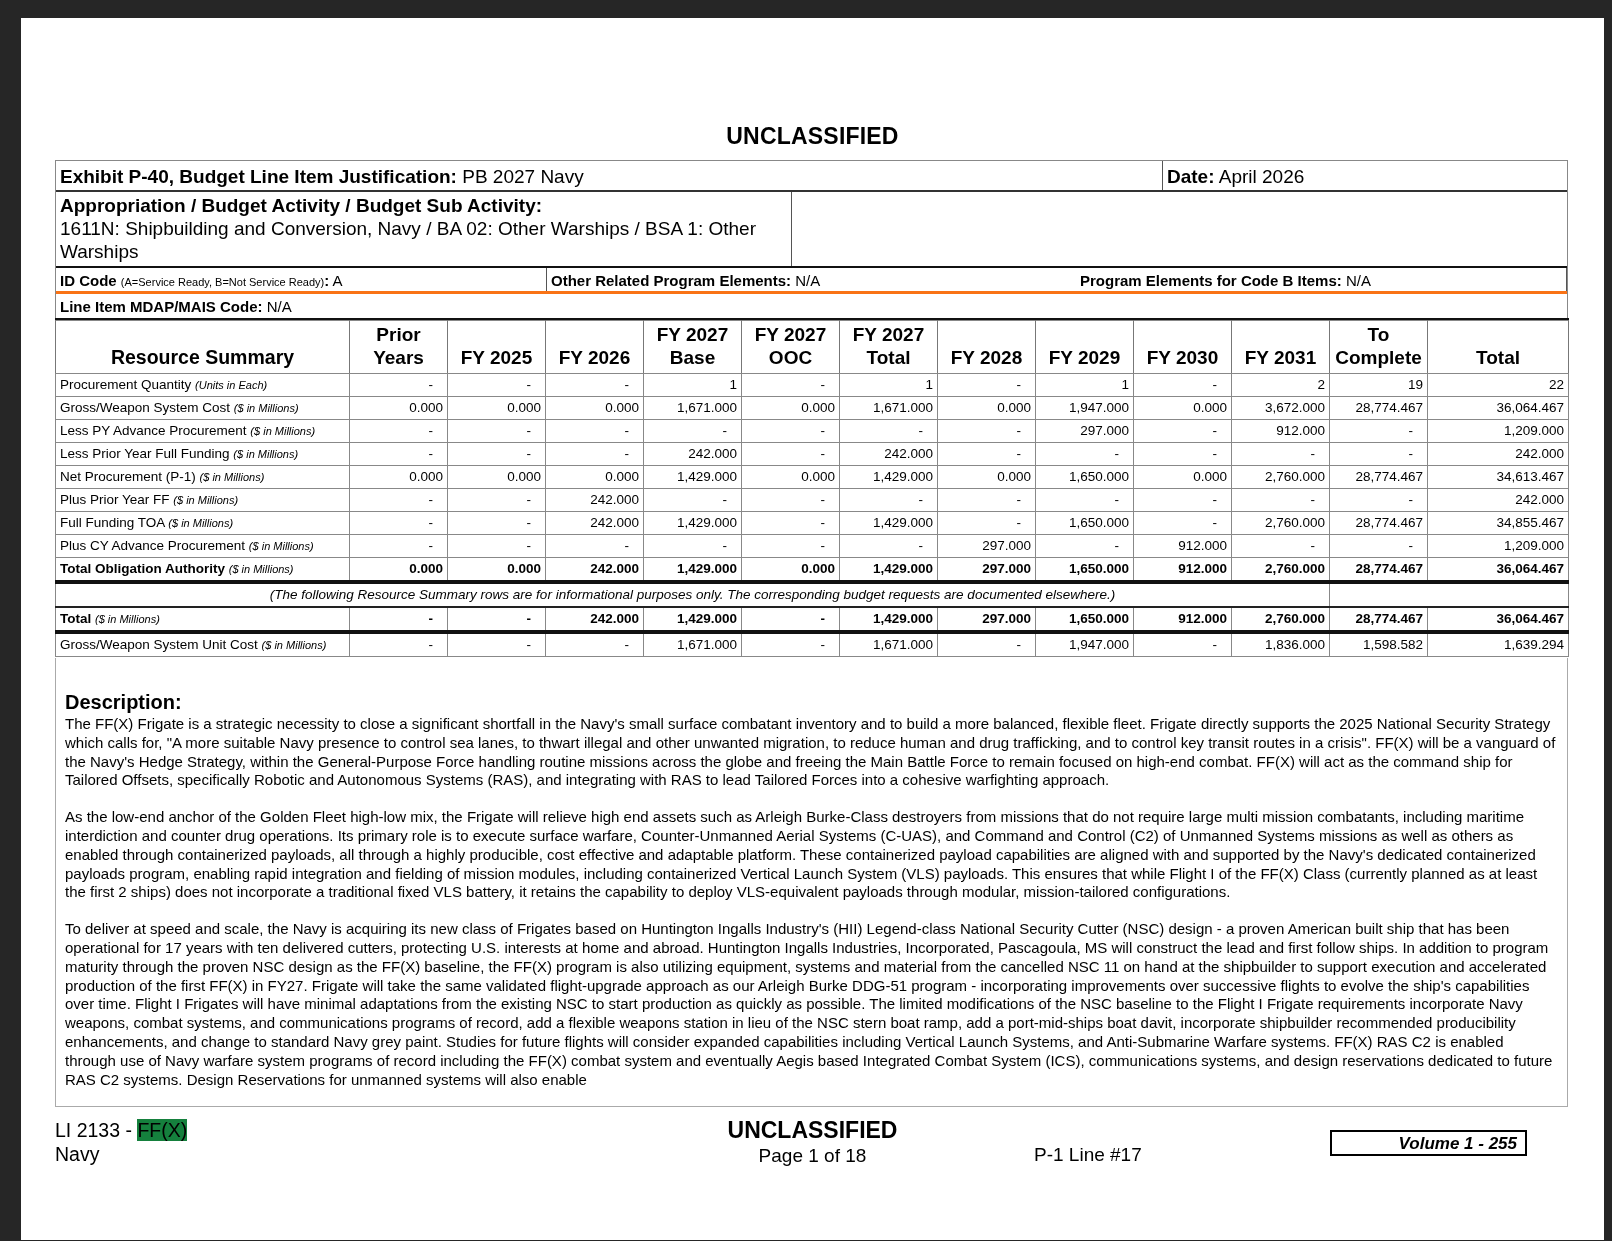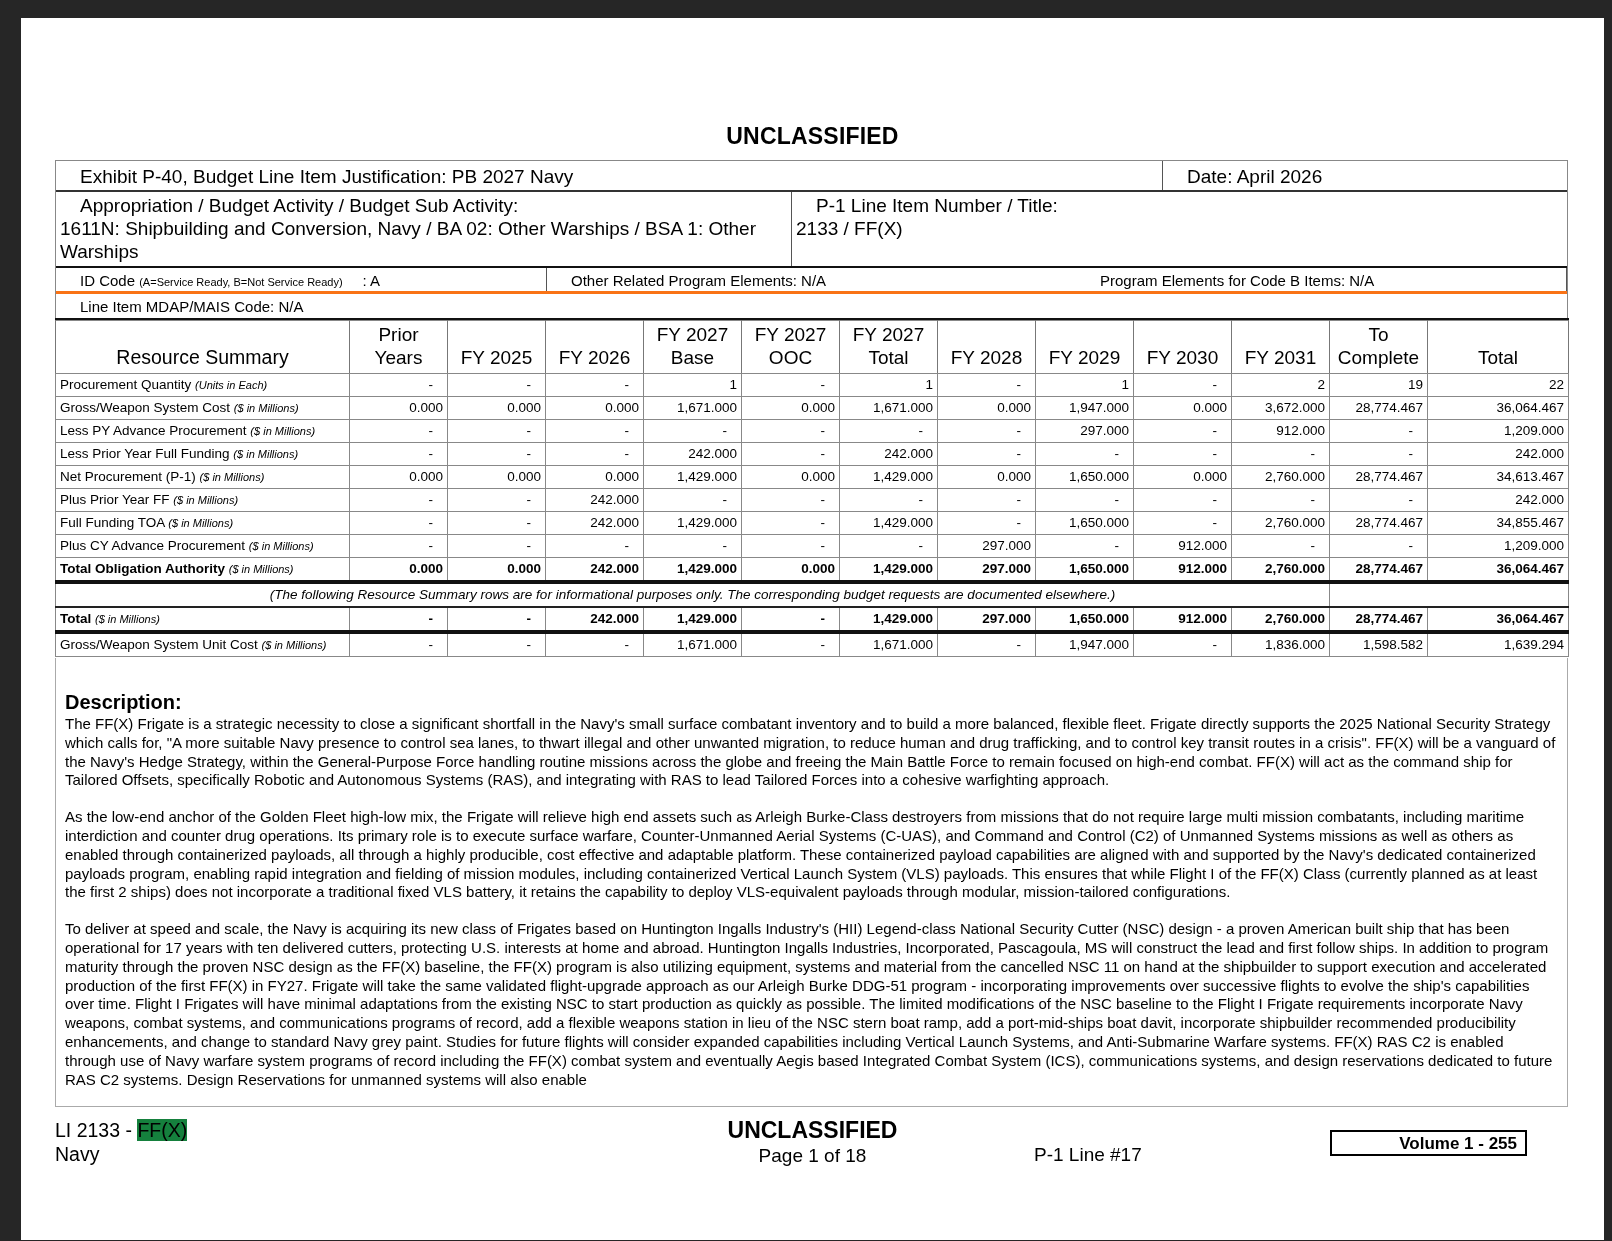--- a/index.html
+++ b/index.html
@@ -21,33 +21,33 @@
   .hrow { display:flex; box-sizing:border-box; }
   .hcell { box-sizing:border-box; padding:2px 4px; }
   .hrow1 { height:31px; border-bottom:2px solid #333; }
   .hrow1 .hcell { font-size:19px; line-height:27px; }
   .hrow2 { height:76px; border-bottom:2px solid #111; }
   .hrow2 .hcell { font-size:19px; line-height:23px; }
   .hrow3 { height:26px; border-bottom:3px solid #f97316; }
   .hrow3 .hcell { font-size:15px; line-height:22px; }
   .hrow4 { height:26px; border-bottom:2px solid #111; }
   .hrow4 .hcell { font-size:15px; line-height:22px; }
-  .b { font-weight:normal;margin-left:20px; }
+  .b { font-weight:bold; }
   .small { font-size:11px; }
   .vsep { border-right:1px solid #555; }
 
   table.rs {
     position:absolute; left:34px; top:300px; width:1513px; border-collapse:collapse;
     table-layout:fixed;
   }
   table.rs th, table.rs td {
     border:1px solid #888; box-sizing:border-box; padding:0 4px;
   }
   table.rs th {
-    font-size:19px; font-weight:normal; line-height:23px; vertical-align:bottom; text-align:center;
+    font-size:19px; font-weight:bold; line-height:23px; vertical-align:bottom; text-align:center;
     padding:3px 2px 4px 2px; border-left:1px solid #777; border-right:1px solid #777;
   }
   table.rs th.first { font-size:19.5px; }
   table.rs td { font-size:13.5px; height:23px; text-align:right; line-height:22px; white-space:nowrap; }
   table.rs td.lbl { text-align:left; padding-left:4px; font-size:13.5px; }
   table.rs td.lbl i { font-size:11px; font-weight:normal; }
   table.rs tr.bold td { font-weight:bold; }
   table.rs tr.toa td { border-bottom:4px solid #111; }
   table.rs tr.note td { font-style:italic; text-align:center; font-size:13.5px; border-left:none; }
   table.rs tr.tot td { border-bottom:4px solid #111; border-top:2px solid #222; }
@@ -61,21 +61,21 @@
   .desc p { margin:0 0 18px 0; font-size:15px; line-height:18.8px; }
 
   .foot-left { position:absolute; left:34px; top:1100px; font-size:19.5px; line-height:24px; }
   .sel { background:#15803d; }
   .foot-center { position:absolute; left:0; width:100%; top:1098px; text-align:center; }
   .foot-center .cls { font-weight:bold; font-size:23px; line-height:28px; }
   .foot-center .pg { font-size:19px; line-height:24px; }
   .foot-line { position:absolute; left:1013px; top:1126px; font-size:19px; }
   .foot-vol {
     position:absolute; left:1309px; top:1112px; width:197px; height:26px; box-sizing:border-box;
-    border:2px solid #000; font-weight:bold; font-size:17px; text-align:right; padding:2px 8px 0 0;
+    border:2px solid #000; font-weight:bold; font-size:17px; text-align:right; padding:2px 8px 0 0;font-style:italic;
   }
 </style>
 </head>
 <body>
 
 <div class="page">
   <div class="classif-top">UNCLASSIFIED</div>
 
   <div class="hdr">
     <div class="hrow hrow1">
@@ -85,24 +85,20 @@
       </div>
       <div class="hcell" style="flex:1">
         <span class="b">Date:</span>
         <span>April 2026</span>
       </div>
     </div>
     <div class="hrow hrow2">
       <div class="hcell vsep" style="width:736px">
         <div class="b">Appropriation / Budget Activity / Budget Sub Activity:</div>
         <div>1611N: Shipbuilding and Conversion, Navy / BA 02: Other Warships / BSA 1: Other Warships</div>
-      </div>
-      <div class="hcell" style="flex:1">
-        <div class="b">P-1 Line Item Number / Title:</div>
-        <div>2133 / FF(X)</div>
       </div>
     </div>
     <div class="hrow hrow3">
       <div class="hcell vsep" style="width:491px">
         <span class="b">ID Code</span>
         <span class="small">(A=Service Ready, B=Not Service Ready)</span><span class="b">:</span>
         <span>A</span>
       </div>
       <div class="hcell" style="flex:1">
         <span class="b">Other Related Program Elements:</span>

